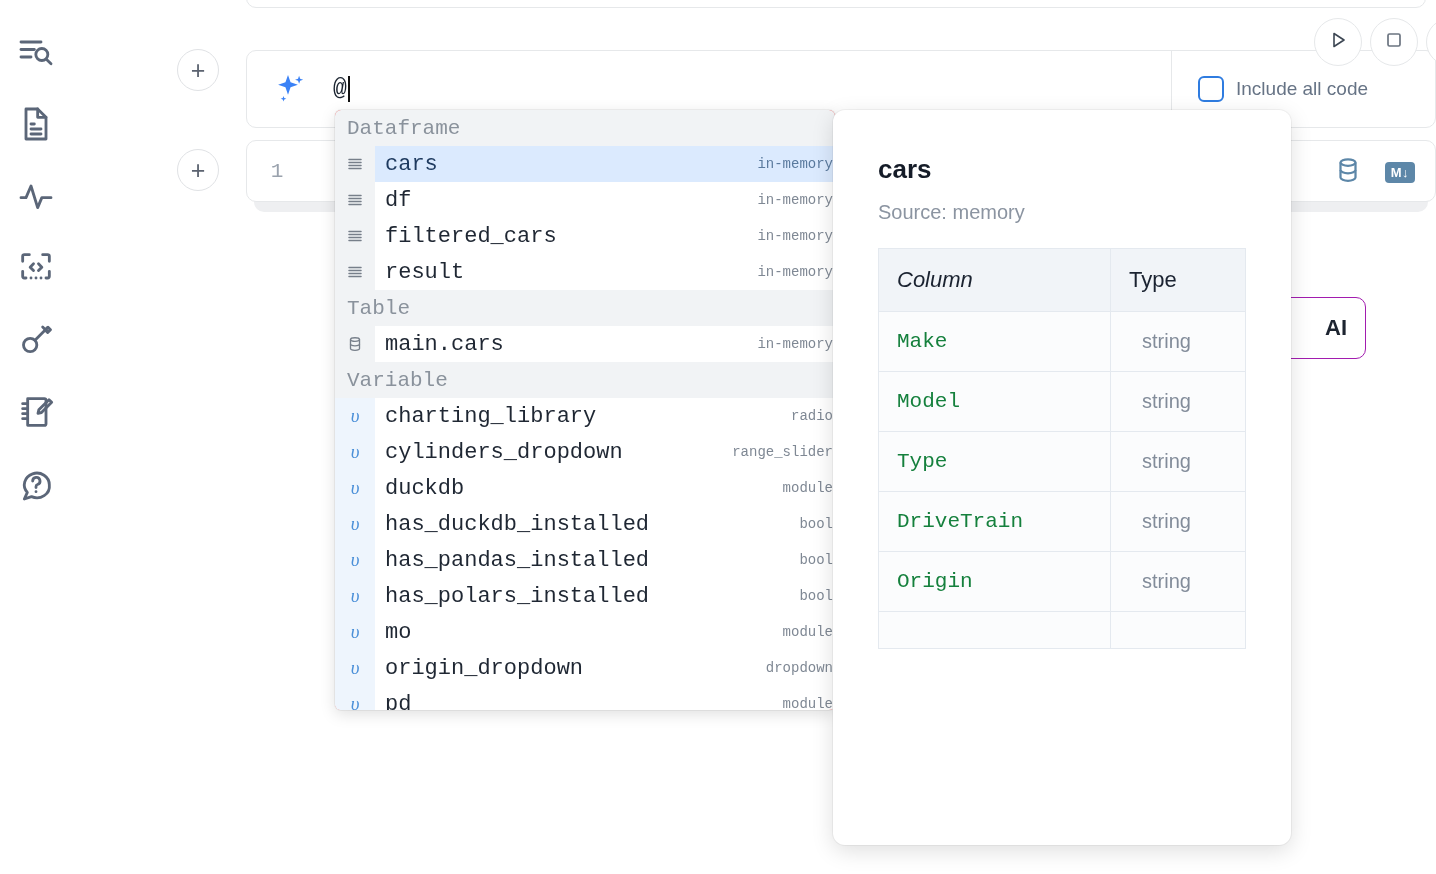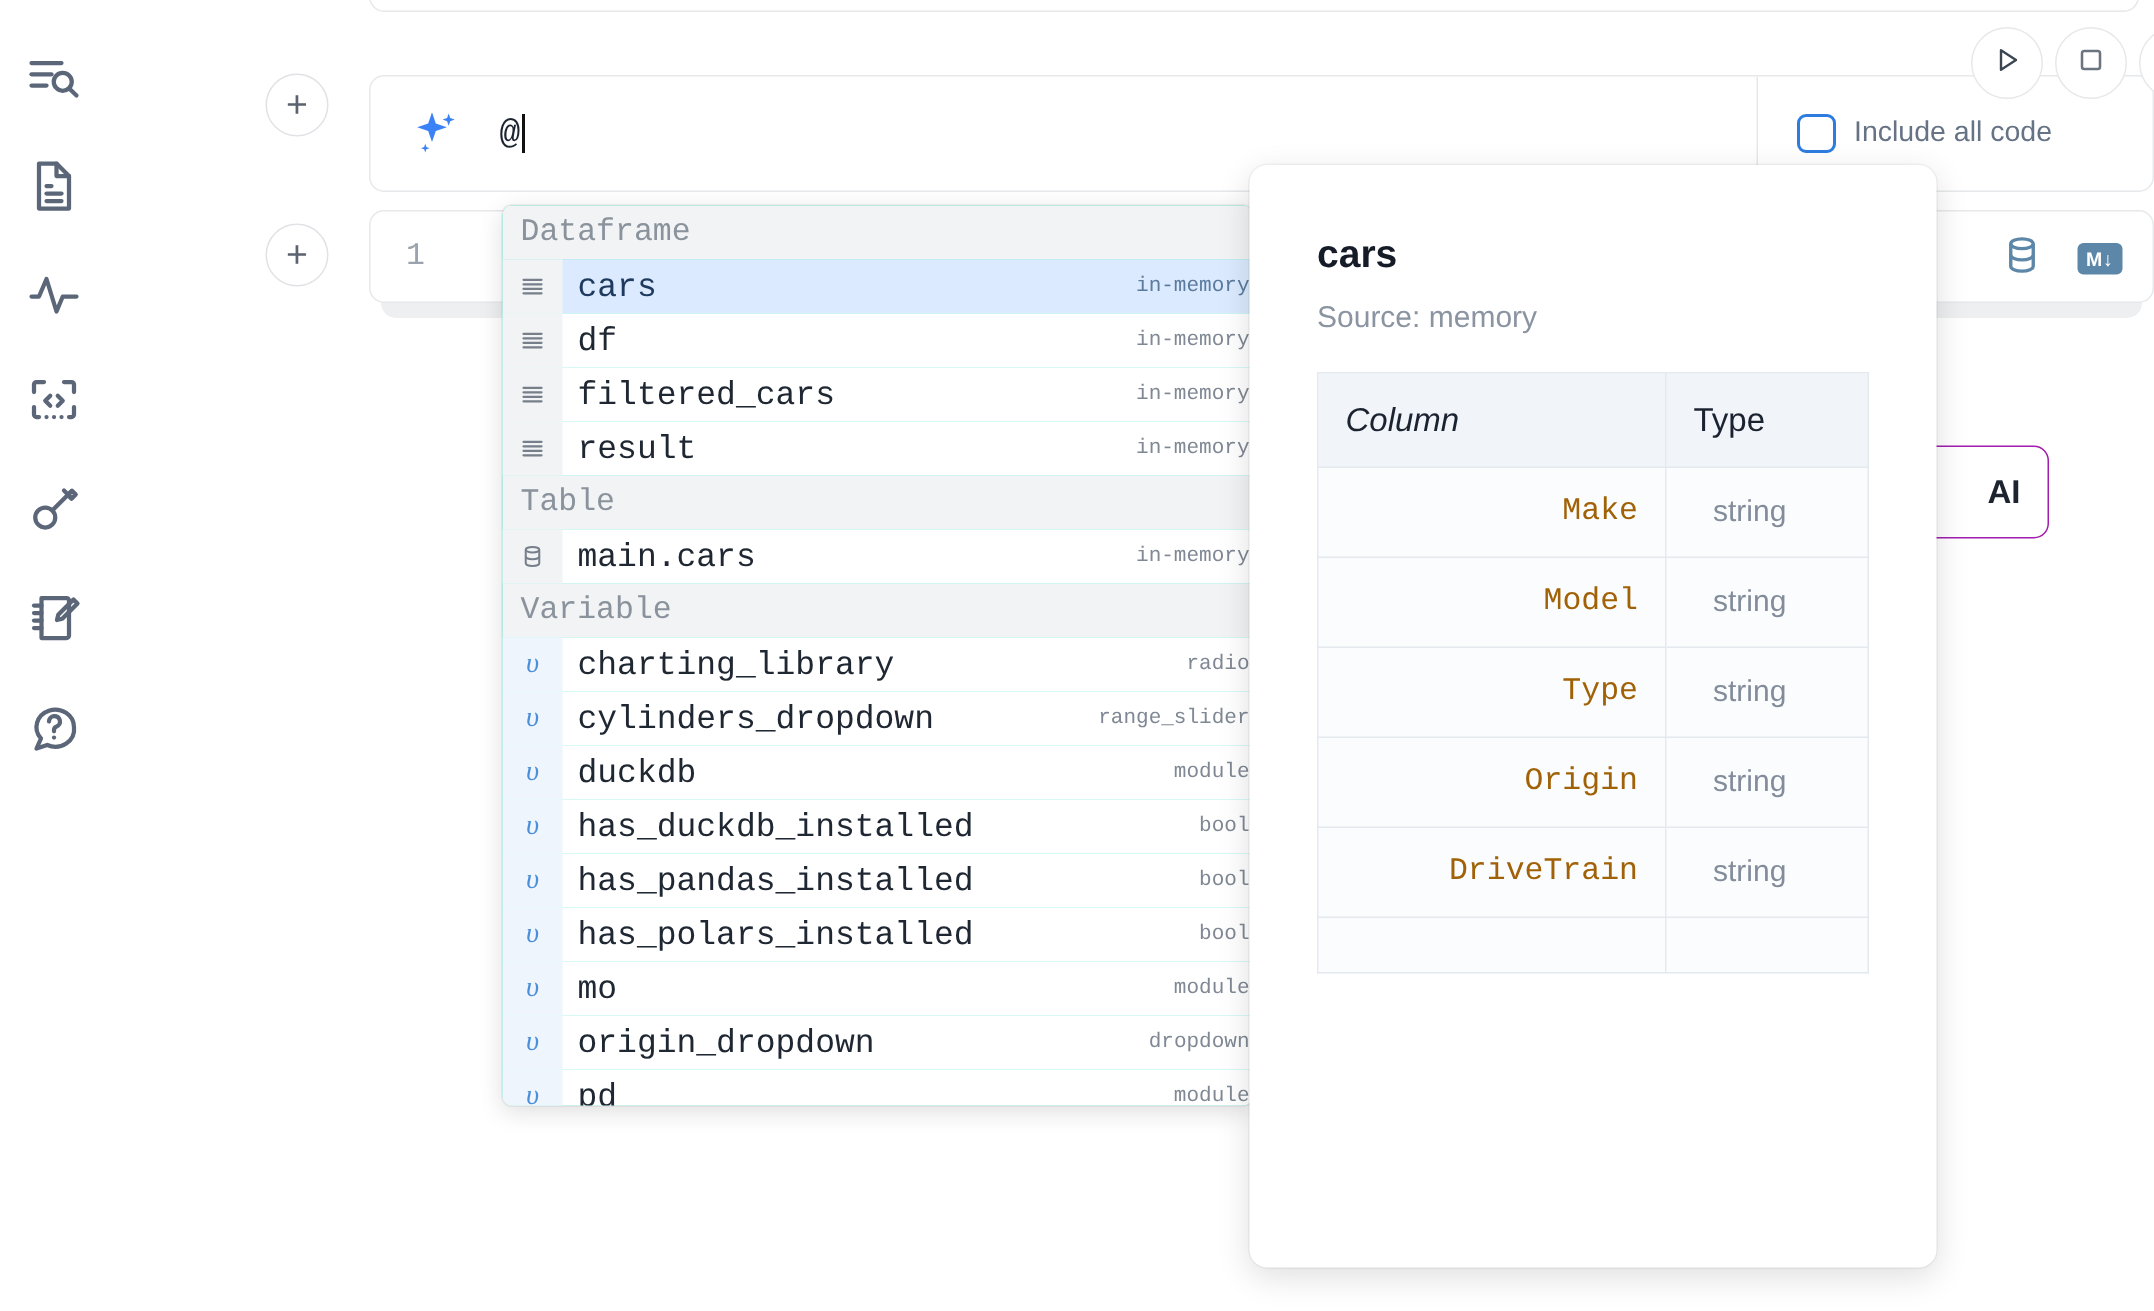--- a/index.html
+++ b/index.html
@@ -115,26 +115,25 @@
     position: absolute; left: 1236px; top: 297px; width: 130px; height: 62px;
     background: #ffffff; border: 1px solid #a21caf; border-radius: 10px;
     display: flex; align-items: center; justify-content: flex-end;
     padding-right: 18px;
     font-size: 22px; font-weight: bold; color: #1d2430;
   }
 
   
   .ac-dropdown {
     position: absolute; left: 335px; top: 110px; width: 500px; height: 600px;
-    background: #5eead4;
+    background: #ef4444;
     border-radius: 6px;
     box-shadow: 0 4px 16px rgba(0,0,0,0.13), 0 0 0 1px rgba(0,0,0,0.05);
     overflow: hidden;
     font-family: "Liberation Mono", monospace;
-    margin-top: 27px;
   }
   .ac-section {
     background: #f1f3f5; color: #8a929c;
     font-size: 21px; padding: 4px 0 4px 12px; height: 36px;
     display: flex; align-items: center;
   }
   .ac-item {
     display: flex; align-items: center; height: 36px;
     background: #ffffff; cursor: pointer;
   }
@@ -175,21 +174,21 @@
   }
   .doc-table { width: 368px; border-collapse: collapse; table-layout: fixed; }
   .doc-table th, .doc-table td {
     border: 1px solid #e4e9ef; text-align: left;
     padding: 18px 18px; vertical-align: middle;
   }
   .doc-table th { background: #f1f4f8; font-weight: normal; font-size: 22px; color: #1b2331; }
   .doc-table th:first-child { width: 232px; font-style: italic; }
   .doc-table td.col-name {
     font-family: "Liberation Mono", monospace;
-    font-size: 21px; color: #a16207; background: #fbfcfd; text-align: right;
+    font-size: 21px; color: #15803d; background: #fbfcfd;
   }
   .doc-table td.col-type {
     font-size: 20px; color: #828c9a; background: #fbfcfd; padding-left: 31px;
   }
 </style>
 </head>
 <body>
 
 <div id="root">
 
@@ -488,25 +487,25 @@
           </tr>
           <tr>
             <td class="col-name">Model</td>
             <td class="col-type">string</td>
           </tr>
           <tr>
             <td class="col-name">Type</td>
             <td class="col-type">string</td>
           </tr>
           <tr>
-            <td class="col-name">Origin</td>
+            <td class="col-name">DriveTrain</td>
             <td class="col-type">string</td>
           </tr>
           <tr>
-            <td class="col-name">DriveTrain</td>
+            <td class="col-name">Origin</td>
             <td class="col-type">string</td>
           </tr>
           <tr>
             <td class="col-name"></td>
             <td class="col-type"></td>
           </tr>
         </tbody>
     </table>
   </div>
 

